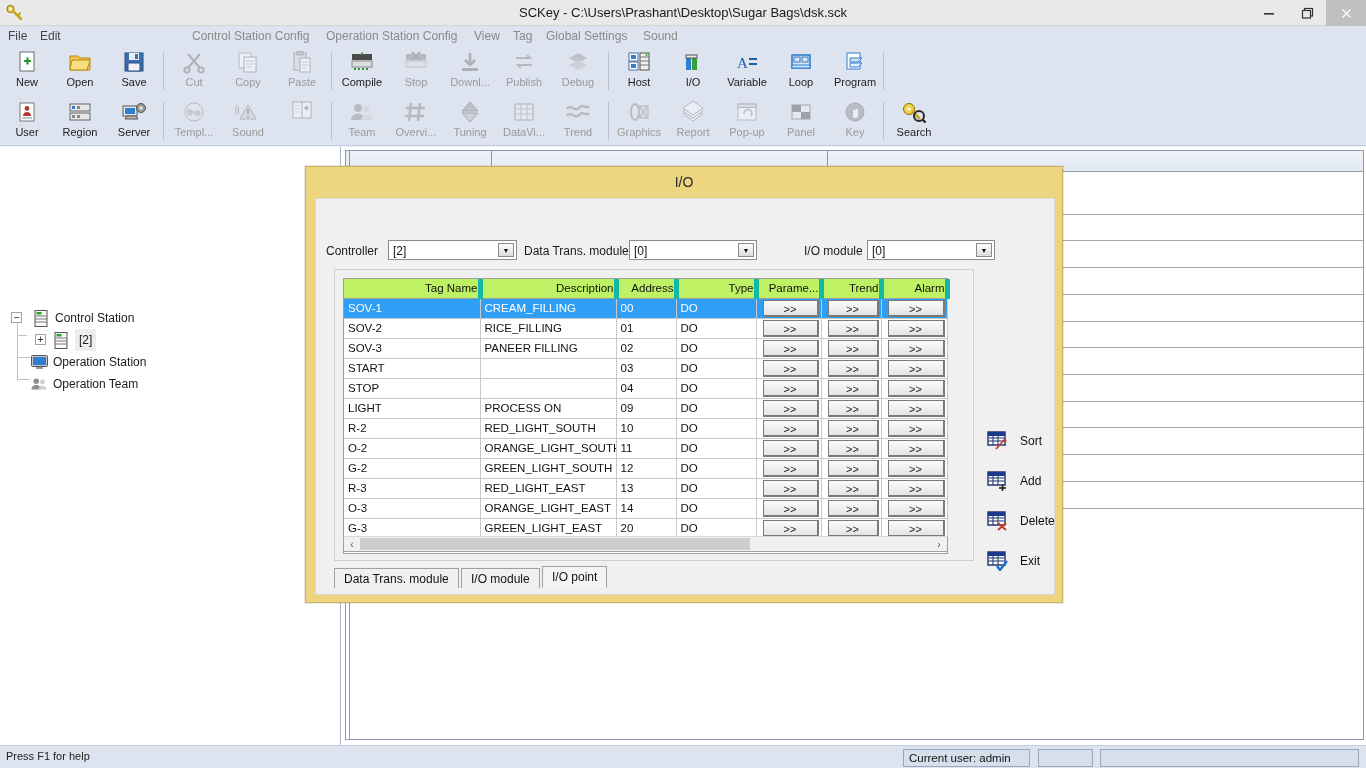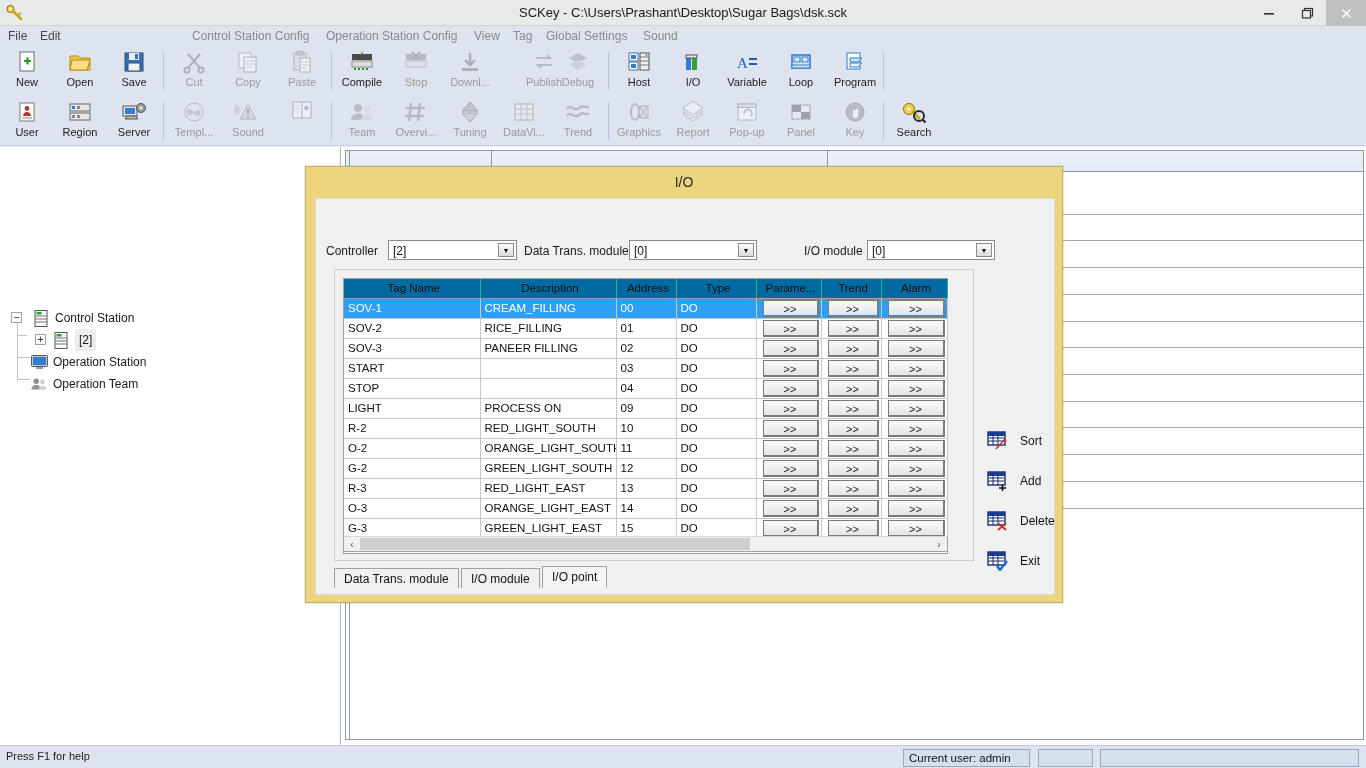--- a/index.html
+++ b/index.html
@@ -160,23 +160,23 @@
   .grid-inner {
     position: absolute; left: 8px; top: 8px; width: 605px; height: 276px;
     background: #fff; border: 1px solid #9f9f9f;
   }
 
   table.iotable {
     border-collapse: collapse; width: 100%; table-layout: fixed;
     font-size: 11.5px; color: #111;
   }
   table.iotable th {
-    height: 19px; background: #0369a1; font-weight: normal; text-align: center;
+    height: 19px; background: #bef264; font-weight: normal; text-align: right;
     padding: 0 0 0 4px;
-    border-right: 1px solid #14b8a6;
+    border-right: 5px solid #14b8a6;
     border-bottom: 1px solid #9f9f9f;
     white-space: nowrap; overflow: hidden;
   }
   table.iotable td {
     height: 20px; padding: 0 0 0 4px;
     border-right: 1px solid #c8c8c8;
     border-bottom: 1px solid #c8c8c8;
     white-space: nowrap; overflow: hidden; background: #fff;
   }
   table.iotable tr.sel td { background: #2f9ff5; color: #fff; }
@@ -374,21 +374,21 @@
         </div>
         <div class="tbtn disabled" style="left: 445px;">
           <span class="gl">
             <svg width="26" height="24" viewBox="0 0 26 24">
               <path d="M13 3v10M8 10l5 5 5-5" stroke="#777" stroke-width="2.6" fill="none"></path>
               <rect x="5" y="18" width="16" height="3" fill="#777"></rect>
             </svg>
           </span>
           <span class="lbl">Downl...</span>
         </div>
-        <div class="tbtn disabled" style="left: 519px;">
+        <div class="tbtn disabled" style="left: 499px;">
           <span class="gl">
             <svg width="26" height="24" viewBox="0 0 26 24">
               <path d="M5 8h14l-3-3M21 15H7l3 3" stroke="#888" stroke-width="2" fill="none"></path>
             </svg>
           </span>
           <span class="lbl">Publish</span>
         </div>
         <div class="tbtn disabled" style="left: 553px;">
           <span class="gl">
             <svg width="26" height="24" viewBox="0 0 26 24">
@@ -920,21 +920,21 @@
                   <td class="btncell">
                     <span class="gobtn">&gt;&gt;</span>
                   </td>
                   <td class="btncell">
                     <span class="gobtn">&gt;&gt;</span>
                   </td>
                 </tr>
                 <tr class="">
                   <td>G-3</td>
                   <td>GREEN_LIGHT_EAST</td>
-                  <td>15</td>
+                  <td>20</td>
                   <td>DO</td>
                   <td class="btncell">
                     <span class="gobtn">&gt;&gt;</span>
                   </td>
                   <td class="btncell">
                     <span class="gobtn">&gt;&gt;</span>
                   </td>
                   <td class="btncell">
                     <span class="gobtn">&gt;&gt;</span>
                   </td>

